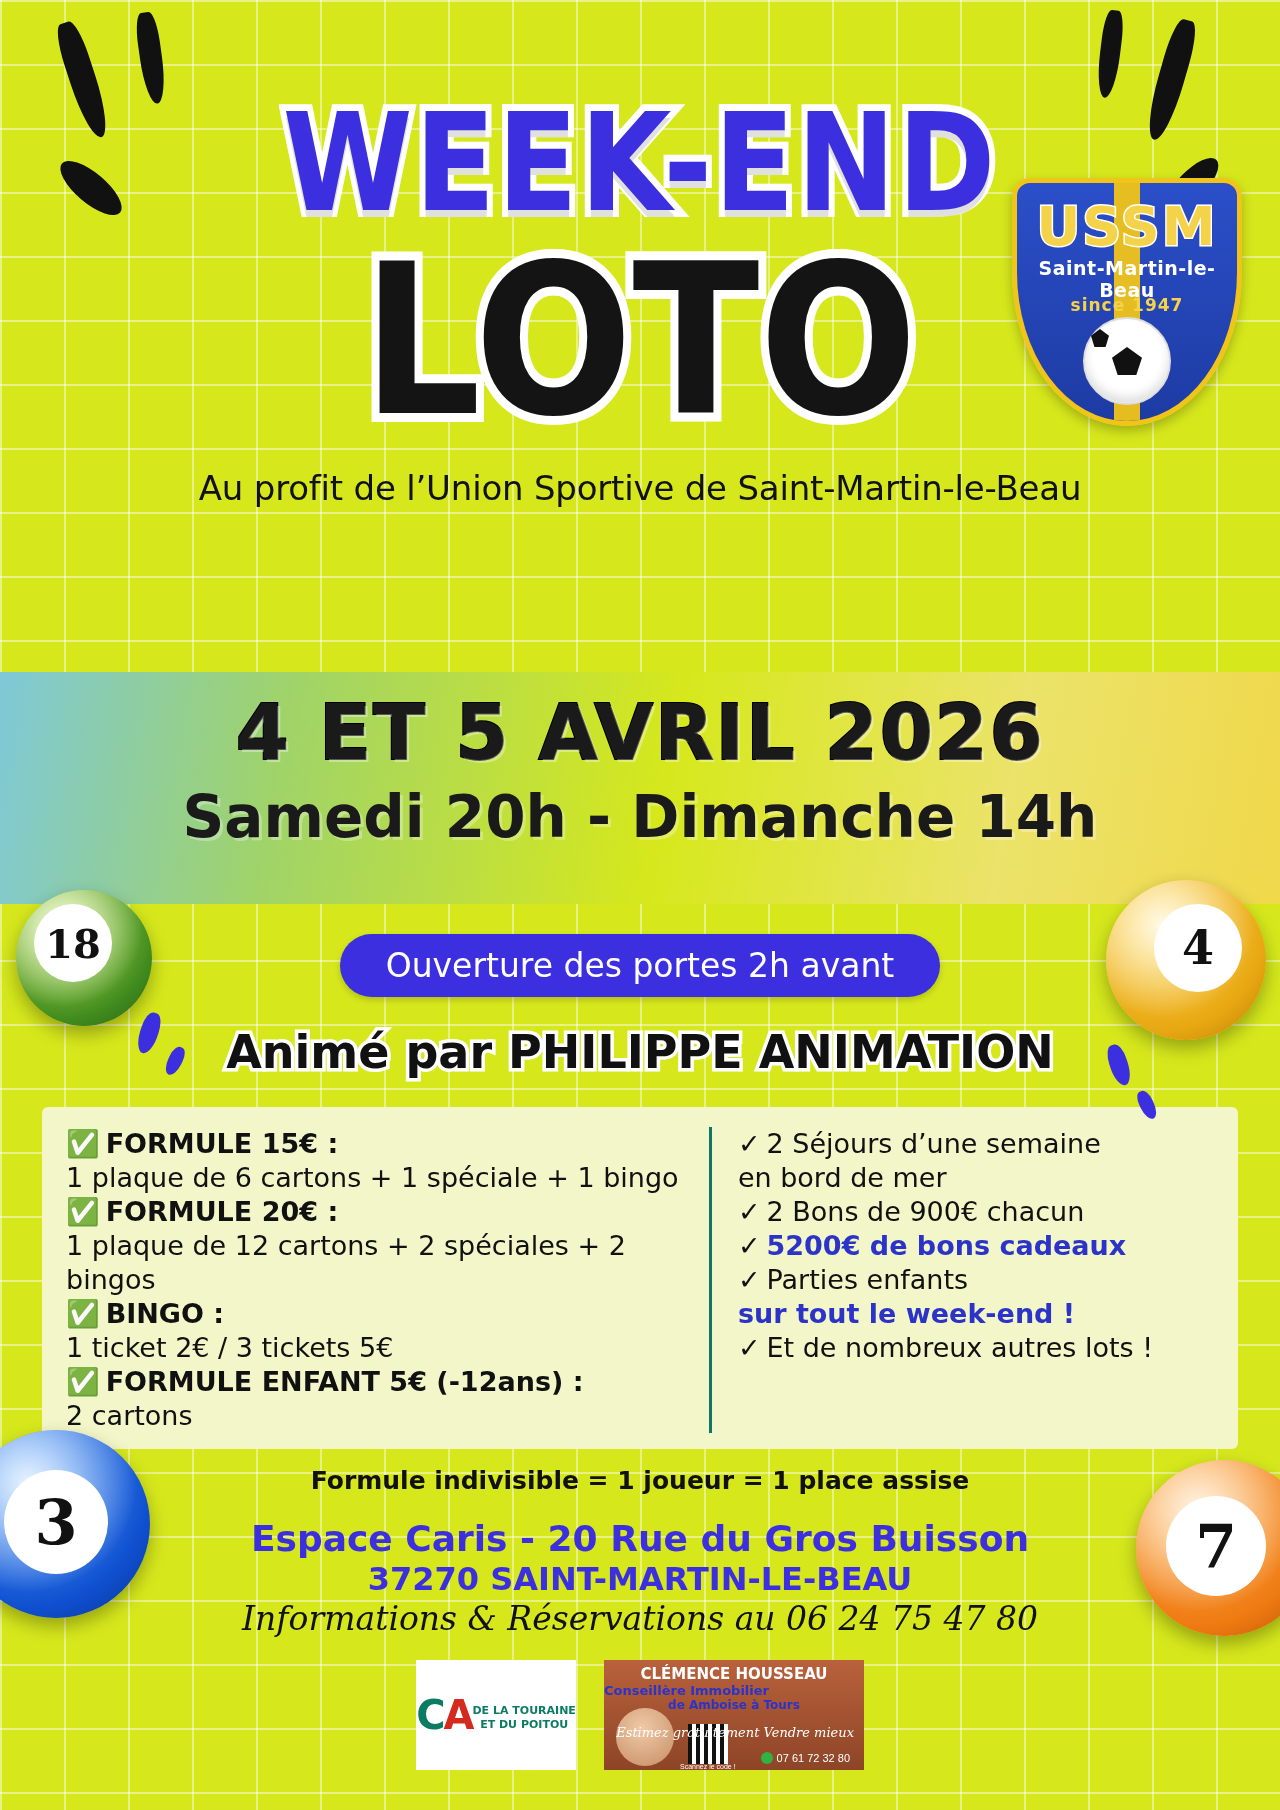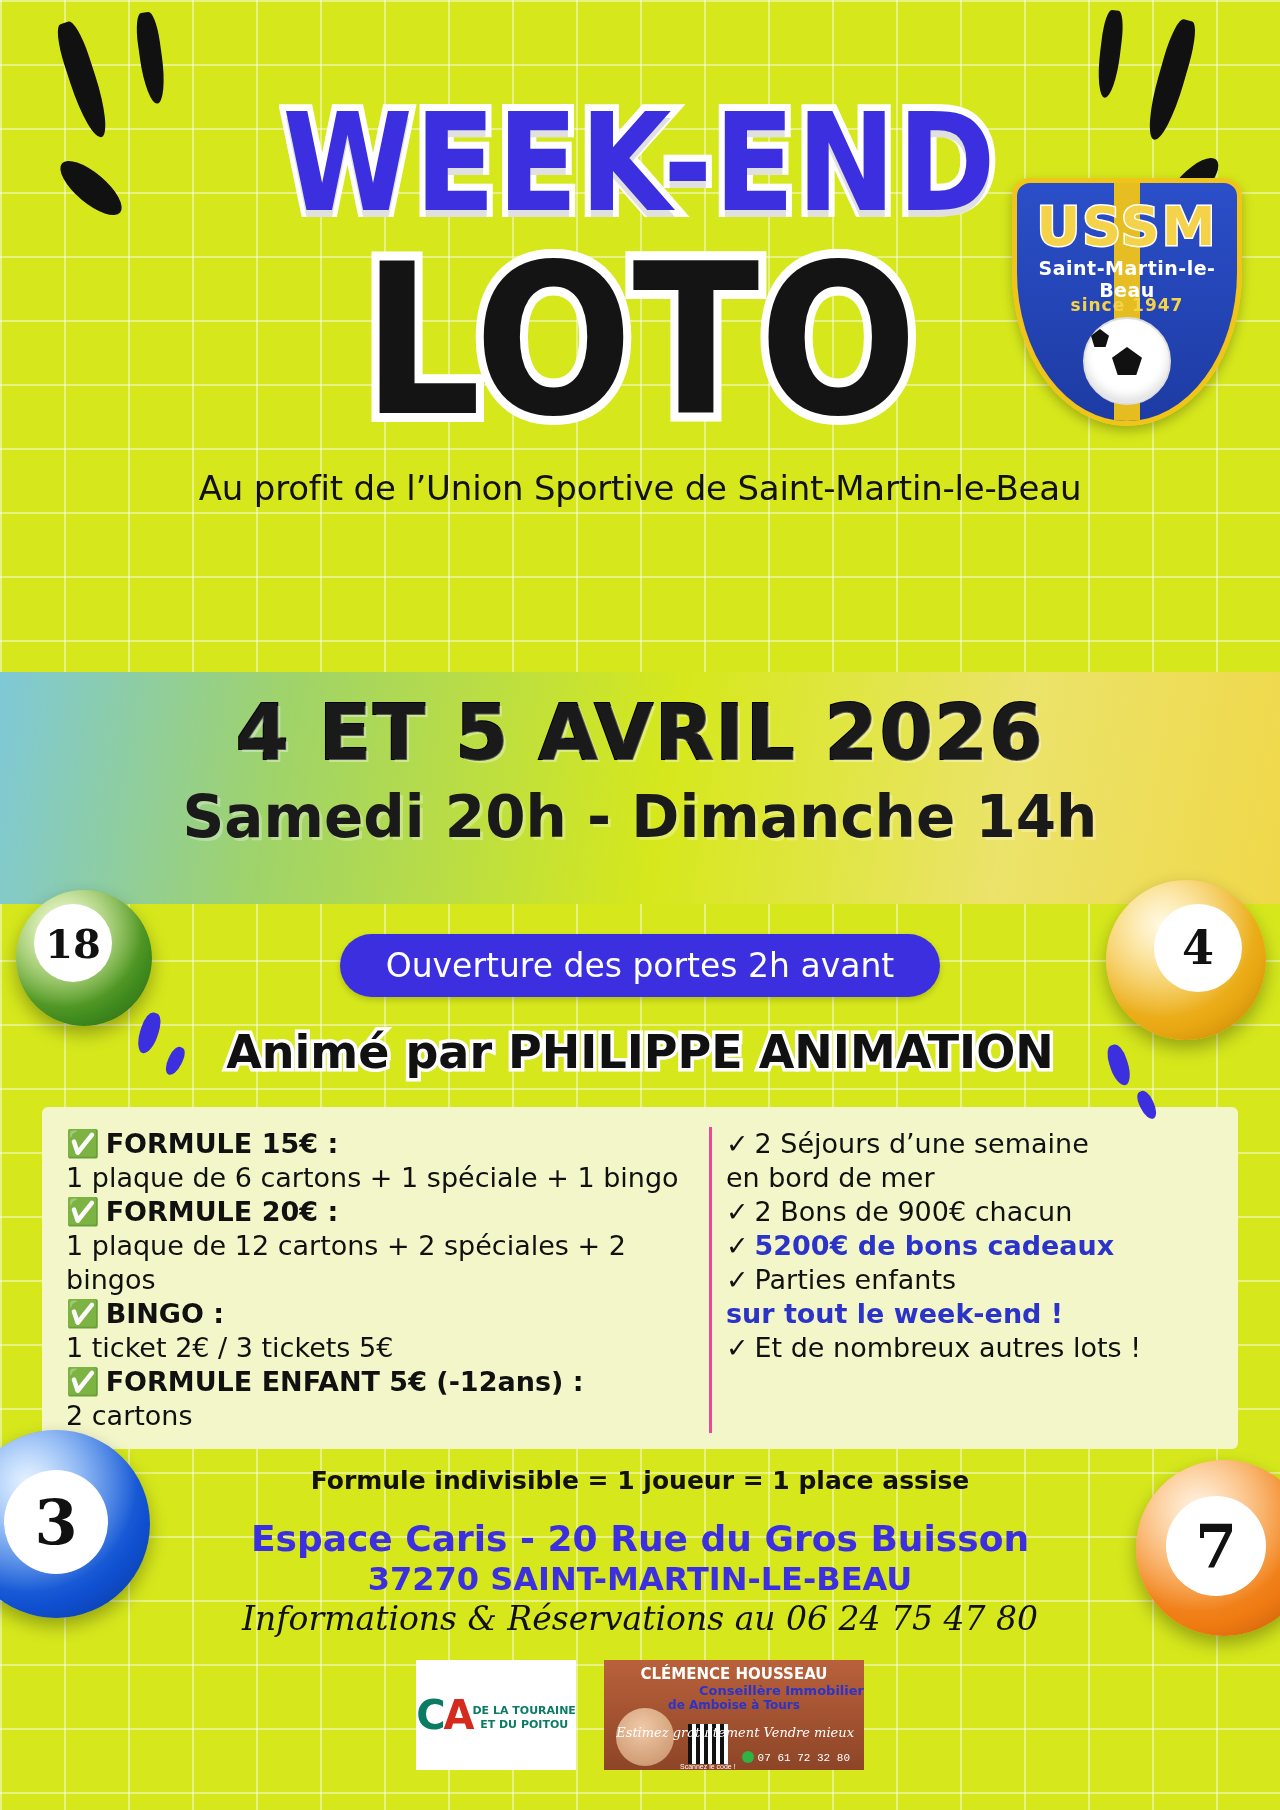--- a/index.html
+++ b/index.html
@@ -173,21 +173,21 @@
   
   .info-box {
     margin: 28px 42px 17px 42px;
     background: #f2f6c8;
     border-radius: 6px;
     padding: 20px 24px 16px 24px;
     display: flex;
     position: relative;
   }
   .col-left { width: 56%; padding-right: 18px; }
-  .col-right { width: 44%; padding-left: 14px; border-left: 3px solid #ec4899; }
+  .col-right { width: 44%; padding-left: 26px; border-left: 3px solid #0f766e; }
   .line { font-size: 27px; color: #111; line-height: 1.26; font-family: "DejaVu Sans", sans-serif; }
   .line.b { font-weight: bold; }
   .chk { color: #2fb344; font-weight: bold; margin-right: 6px; }
   .tick { color: #111; font-weight: bold; margin-right: 6px; }
   .blue { color: #2b33c9; font-weight: bold; }
   .indivisible {
     text-align: center; font-family: "DejaVu Sans", sans-serif;
     font-weight: bold; font-size: 25px; color: #111; margin-top: 14px;
   }
 
@@ -212,29 +212,29 @@
   }
   .ca-mark { font-family: "DejaVu Sans", sans-serif; font-weight: bold; font-size: 40px; color: #0b7c63; letter-spacing: -2px; }
   .ca-mark span { color: #d42b1e; }
   .ca-text { font-family: "DejaVu Sans", sans-serif; font-weight: bold; font-size: 11px; color: #0b7c63; text-align: center; line-height: 1.25; margin-top: 6px; }
   .sponsor-cl {
     width: 260px; height: 110px;
     background: linear-gradient(#b9613c,#8d4527);
     position: relative; overflow: hidden; color: #fff;
   }
   .cl-name { font-family: "DejaVu Sans", sans-serif; font-weight: bold; font-size: 15px; text-align: center; margin-top: 5px; }
-  .cl-role { font-family: "DejaVu Sans", sans-serif; font-weight: bold; font-size: 13px; color: #2b33c9; text-align: right; }
+  .cl-role { font-family: "DejaVu Sans", sans-serif; font-weight: bold; font-size: 13px; color: #2b33c9; text-align: left; }
   .cl-area { font-family: "DejaVu Sans", sans-serif; font-weight: bold; font-size: 12px; color: #2b33c9; text-align: center; }
   .cl-avatar { position: absolute; left: 12px; bottom: 4px; width: 58px; height: 58px; border-radius: 50%; background: radial-gradient(circle at 45% 35%, #f0c9a8, #c58d63); }
   .cl-qr { position: absolute; left: 84px; bottom: 6px; width: 40px; height: 40px; background:
       repeating-linear-gradient(to right,#111 0 4px,#fff 4px 8px),
       repeating-linear-gradient(to bottom,#111 0 4px,transparent 4px 8px); }
   .cl-sign { position: absolute; right: 10px; bottom: 30px; font-family: "DejaVu Serif", serif; font-style: italic; font-size: 13px; }
   .cl-scan { position: absolute; left: 76px; bottom: 0; font-size: 7px; }
-  .cl-phone { position: absolute; right: 14px; bottom: 6px; font-size: 11px; font-family: Liberation Mono, monospace; }
+  .cl-phone { position: absolute; right: 14px; bottom: 6px; font-size: 11px; font-family: Liberation Sans, sans-serif; }
   .cl-phone .dot { display: inline-block; width: 12px; height: 12px; border-radius: 50%; background: #2fb344; margin-right: 4px; vertical-align: -2px; }
 
   
   .ball { position: absolute; border-radius: 50%; box-shadow: 0 8px 18px rgba(0,0,0,.3); }
   .ball .face {
     position: absolute; border-radius: 50%; background: #fff;
     display: flex; align-items: center; justify-content: center;
     font-family: "DejaVu Serif", serif; font-weight: bold; color: #111;
   }
   .ball .gloss {

